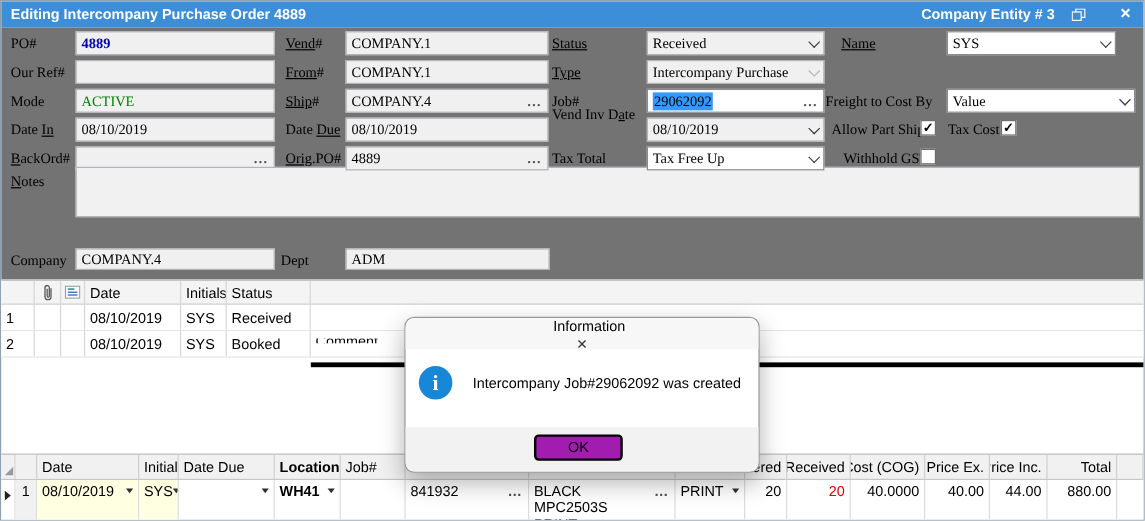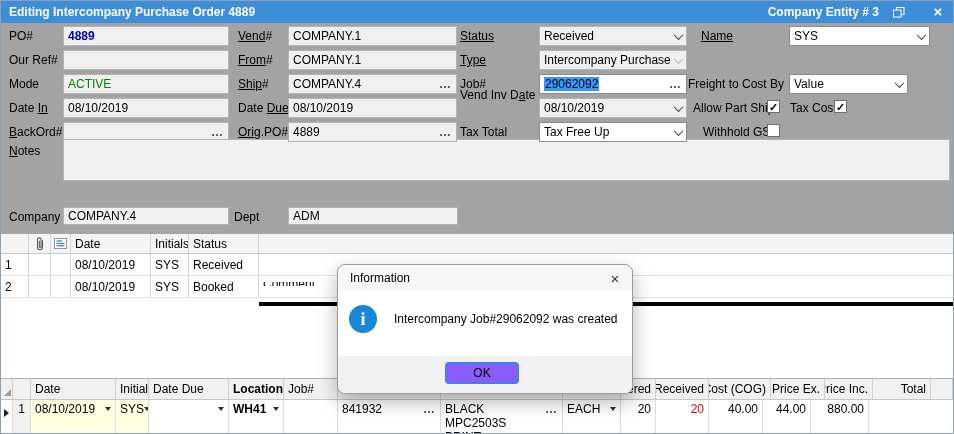--- a/index.html
+++ b/index.html
@@ -4,21 +4,21 @@
 <style>
   html,body{margin:0;padding:0;background:#d8d8d8;font-family:"Liberation Sans",sans-serif;font-size:12px;color:#000;}
   .window{position:relative;width:954px;height:434px;background:#fff;border:1px solid #8fa0b0;overflow:hidden;box-sizing:border-box;}
   
   .titlebar{position:absolute;left:0;top:0;width:100%;height:22px;background:#3d8ed8;display:flex;align-items:center;color:#fff;font-weight:bold;}
   .titlebar .title{padding-left:8px;flex:1;white-space:nowrap;}
   .titlebar .entity{padding-right:14px;white-space:nowrap;}
   .tb-btn{width:30px;text-align:center;cursor:default;}
   .close-glyph{font-size:15px;font-weight:bold;line-height:20px;}
   
-  .form{position:absolute;left:0;top:22px;width:100%;height:210px;background:#a3a3a3;}
+  .form{position:absolute;left:0;top:22px;width:100%;height:210px;background:#737373;font-family:Liberation Serif, serif;}
   .lbl{position:absolute;height:20px;line-height:20px;white-space:nowrap;}
   .u{text-decoration:underline;}
   .fld{position:absolute;height:20px;background:#f0f0f0;border:1px solid #b2b2b8;display:flex;align-items:center;padding:0 4px;box-sizing:border-box;overflow:hidden;white-space:nowrap;}
   .fld.white{background:#fff;border-color:#8a8a92;}
   .po-val{font-weight:bold;color:#0000b4;}
   .mode-val{color:#008200;text-align:right;}
   .sel{background:#3399ff;color:#000;padding:0 1px;}
   .chev{flex:none;margin-left:auto;width:6px;height:6px;border-right:1.5px solid #3c3c3c;border-bottom:1.5px solid #3c3c3c;transform:rotate(45deg) translate(-1px,-1px);}
   .chev.dis{border-color:#b8b8b8;}
   .dots{margin-left:auto;color:#505050;font-weight:bold;font-size:12px;letter-spacing:1px;line-height:8px;}
@@ -63,27 +63,27 @@
   .wPInc{width:48px;flex:none;}
   .wTot{width:58px;flex:none;}
   .wFill{flex:1;border-right:none;}
   .rec-red{color:#e00000;}
   .tri{flex:none;margin-left:auto;width:0;height:0;border-left:3.5px solid transparent;border-right:3.5px solid transparent;border-top:4px solid #303030;margin-top:5px;}
   .corner-tri{width:0;height:0;border-left:7px solid transparent;border-bottom:7px solid #9a9a9a;margin:6px 0 0 2px;}
   .row-arrow{width:0;height:0;border-top:4px solid transparent;border-bottom:4px solid transparent;border-left:5px solid #222;margin:7px 0 0 2px;}
   .desc-txt{white-space:normal;line-height:14px;}
   
   .dialog{position:absolute;left:336px;top:263px;width:296px;height:130px;background:#fff;border:1px solid #9a9a9a;border-radius:8px;box-shadow:0 8px 20px rgba(0,0,0,.30);z-index:10;box-sizing:border-box;}
-  .dlg-title{position:absolute;left:0;top:0;width:100%;height:26px;display:flex;align-items:center;border-radius:8px 8px 0 0;background:#f7f7f7;}
+  .dlg-title{position:absolute;left:0;top:0;width:100%;height:26px;display:flex;align-items:center;border-radius:8px 8px 0 0;background:#f7f7f7;flex-direction:column;}
   .dlg-title .t{padding-left:12px;flex:1;}
   .dlg-close{width:34px;text-align:center;font-size:15px;color:#333;}
   .dlg-body{position:absolute;left:11px;top:40px;display:flex;align-items:center;gap:17px;}
   .info-circle{width:28px;height:28px;border-radius:50%;background:#1787d8;color:#fff;font-family:"Liberation Serif",serif;font-weight:bold;font-size:18px;line-height:28px;text-align:center;}
   .dlg-footer{position:absolute;left:0;bottom:0;width:100%;height:37px;background:#f2f2f2;border-radius:0 0 8px 8px;}
-  .ok-btn{position:absolute;left:107px;top:6px;width:74px;height:22px;background:#8b5cf6;border:2px solid #3b82f6;border-radius:4px;font-family:"Liberation Sans",sans-serif;font-size:12px;line-height:16px;text-align:center;box-sizing:border-box;padding:0;}
+  .ok-btn{position:absolute;left:107px;top:6px;width:74px;height:22px;background:#a21caf;border:2px solid #000000;border-radius:4px;font-family:"Liberation Sans",sans-serif;font-size:12px;line-height:16px;text-align:center;box-sizing:border-box;padding:0;}
   svg{display:block;}
 </style>
 </head>
 <body>
 
 <div class="window">
 
   <div class="titlebar">
     <div class="title">Editing Intercompany Purchase Order 4889</div>
     <div class="entity">Company Entity # 3</div>
@@ -197,21 +197,21 @@
         <span class="chev"></span>
       </div>
 
     <div class="lbl" style="left:700px;top:3px"><span></span><span class="u">Name</span><span></span></div>
     <div class="fld white" style="left:788px;top:3px;width:141px">
         <span>SYS</span>
         <span class="chev"></span>
       </div>
 
     <div class="lbl" style="left:687px;top:51px"><span>Freight to Cost By</span><span class="u"></span><span></span></div>
-    <div class="fld white" style="left:788px;top:51px;width:119px">
+    <div class="fld white" style="left:788px;top:51px;width:157px">
         <span>Value</span>
         <span class="chev"></span>
       </div>
 
     <div class="lbl" style="left:692px;top:75px">Allow Part Ship</div>
     <span class="cb" style="left:766px;top:77px">✓</span>
     <div class="lbl" style="left:789px;top:75px">Tax Cost</div>
     <span class="cb" style="left:833px;top:77px">✓</span>
 
     <div class="lbl" style="left:702px;top:99px">Withhold GST</div>
@@ -309,25 +309,26 @@
       <div class="lg-cell wJob"></div>
       <div class="lg-cell wItem">
           <span>841932</span>
           <span class="dots" style="margin-top:3px">…</span>
         </div>
       <div class="lg-cell wDesc">
           <span class="desc-txt">BLACK MPC2503S PRINT CARTRIDGE</span>
           <span class="dots" style="margin-top:3px">…</span>
         </div>
       <div class="lg-cell wUnit">
-          <span>EACH</span>
+          <span>PRINT</span>
           <span class="tri"></span>
         </div>
       <div class="lg-cell wOrd num">20</div>
       <div class="lg-cell wRec num rec-red">20</div>
+      <div class="lg-cell wCost num">40.0000</div>
       <div class="lg-cell wPEx num">40.00</div>
       <div class="lg-cell wPInc num">44.00</div>
       <div class="lg-cell wTot num">880.00</div>
       <div class="lg-cell wFill"></div>
     </div>
   </div>
 
   <div class="dialog">
     <div class="dlg-title">
       <div class="t">Information</div>

